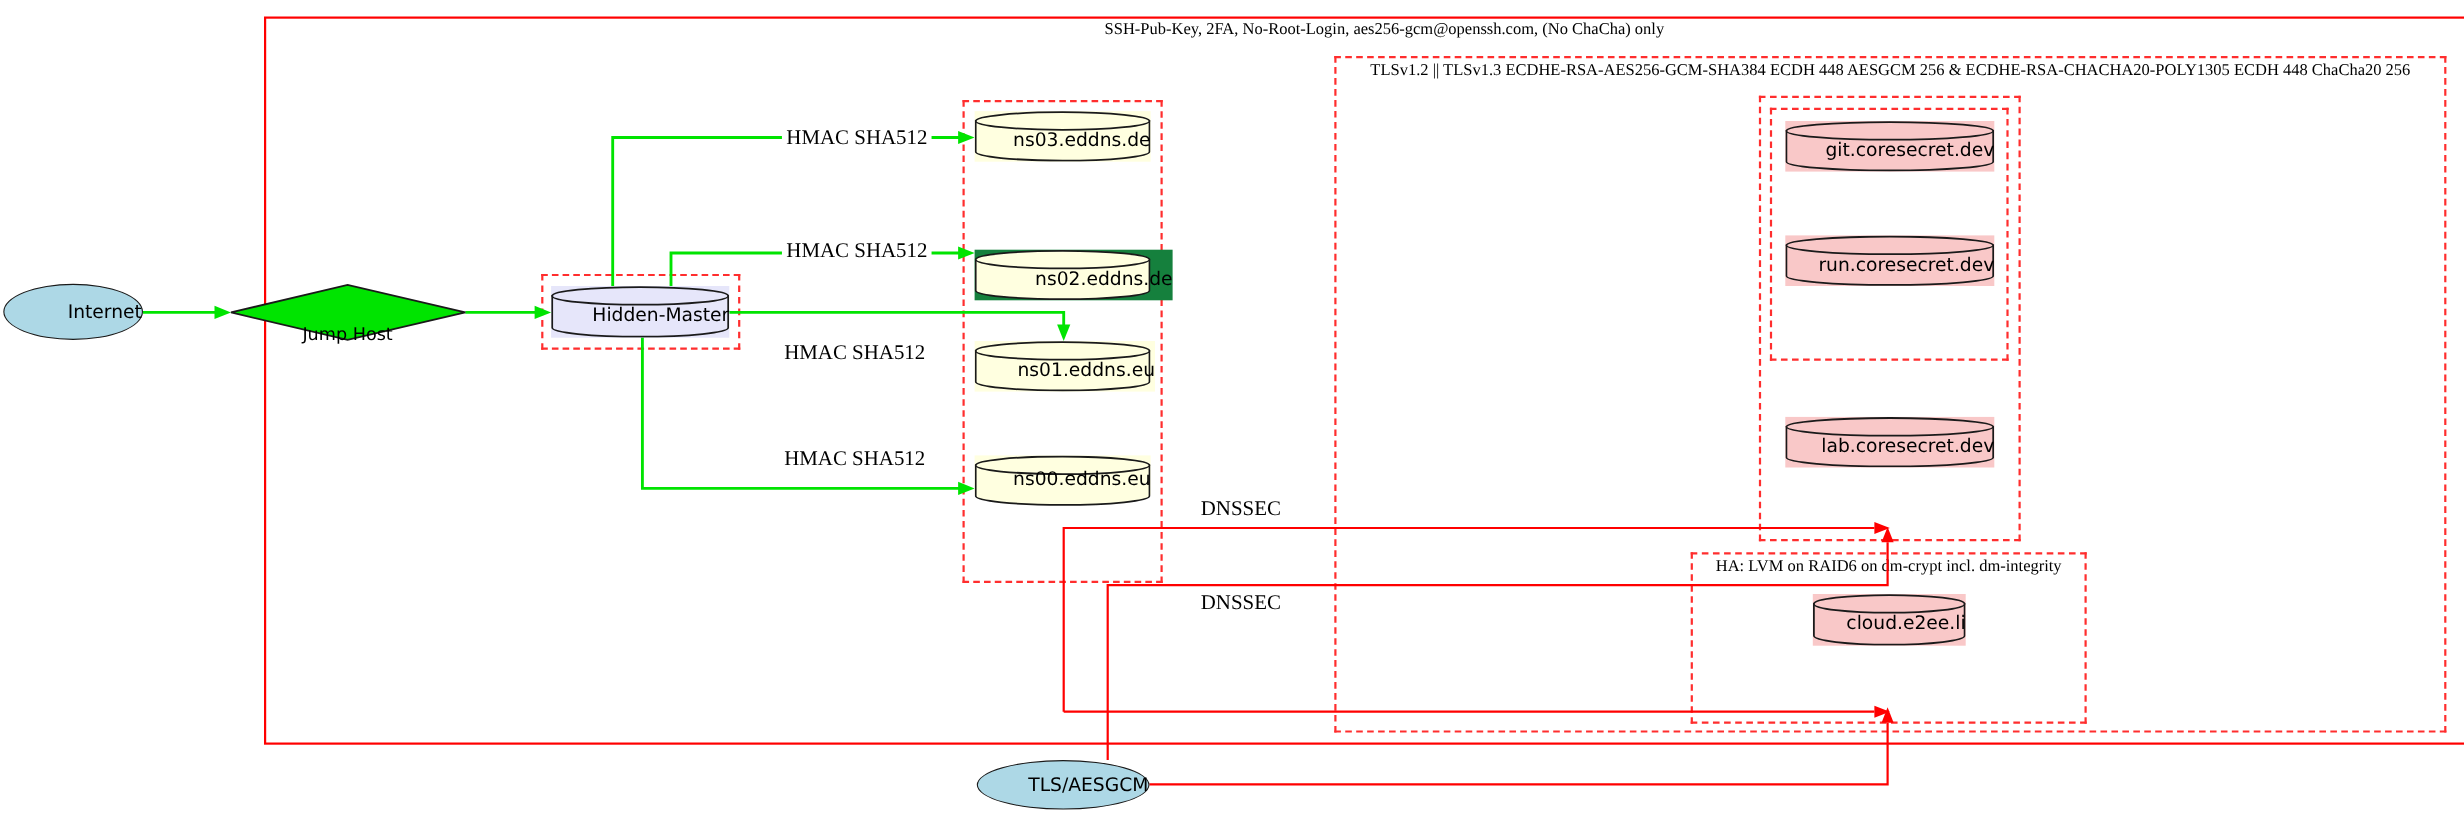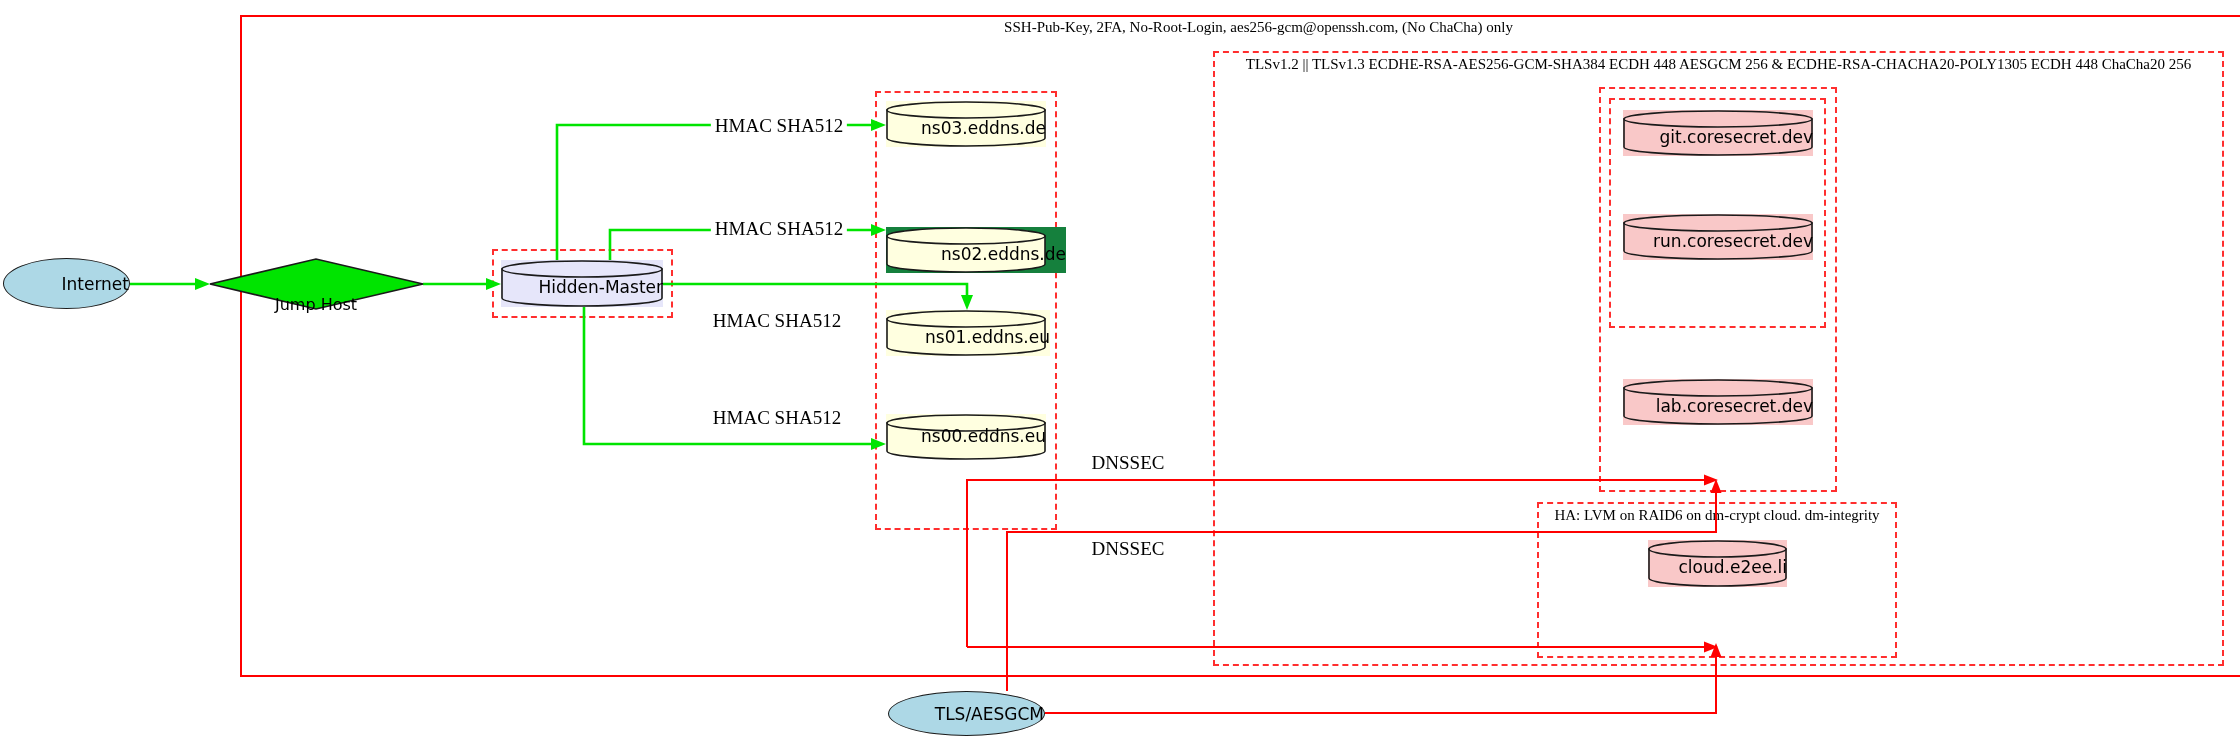--- a/index.html
+++ b/index.html
@@ -42,21 +42,21 @@
 
 <div class="cluster dashed" style="left:875px;top:91px;width:182px;height:439px;z-index:1;"></div>
 
 <div class="cluster dashed" style="left:492px;top:249px;width:181px;height:69px;z-index:1;"></div>
 
 <div class="cluster dashed" style="left:1599px;top:87px;width:238px;height:405px;z-index:1;"></div>
 
 <div class="cluster dashed" style="left:1609px;top:98px;width:217px;height:230px;z-index:2;"></div>
 
 <div class="cluster dashed" style="left:1537px;top:502px;width:360px;height:156px;z-index:1;">
-  <div class="cluster-label" style="top:3px;">HA: LVM on RAID6 on dm-crypt cloud. dm-integrity</div>
+  <div class="cluster-label" style="top:3px;">HA: LVM on RAID6 on dm-crypt incl. dm-integrity</div>
 </div>
 
 <svg id="edge-layer" width="2240" height="744">
 
   <polyline class="eg" points="130,284 196,284"></polyline>
   <polygon class="ga" points="210,284 195,278 195,290"></polygon>
   <polyline class="eg" points="423,284 488,284"></polyline>
   <polygon class="ga" points="501,284 486,278 486,290"></polygon>
   <polyline class="eg" points="557,261 557,125 872,125"></polyline>
   <polygon class="ga" points="886,125 871,119 871,131"></polygon>

